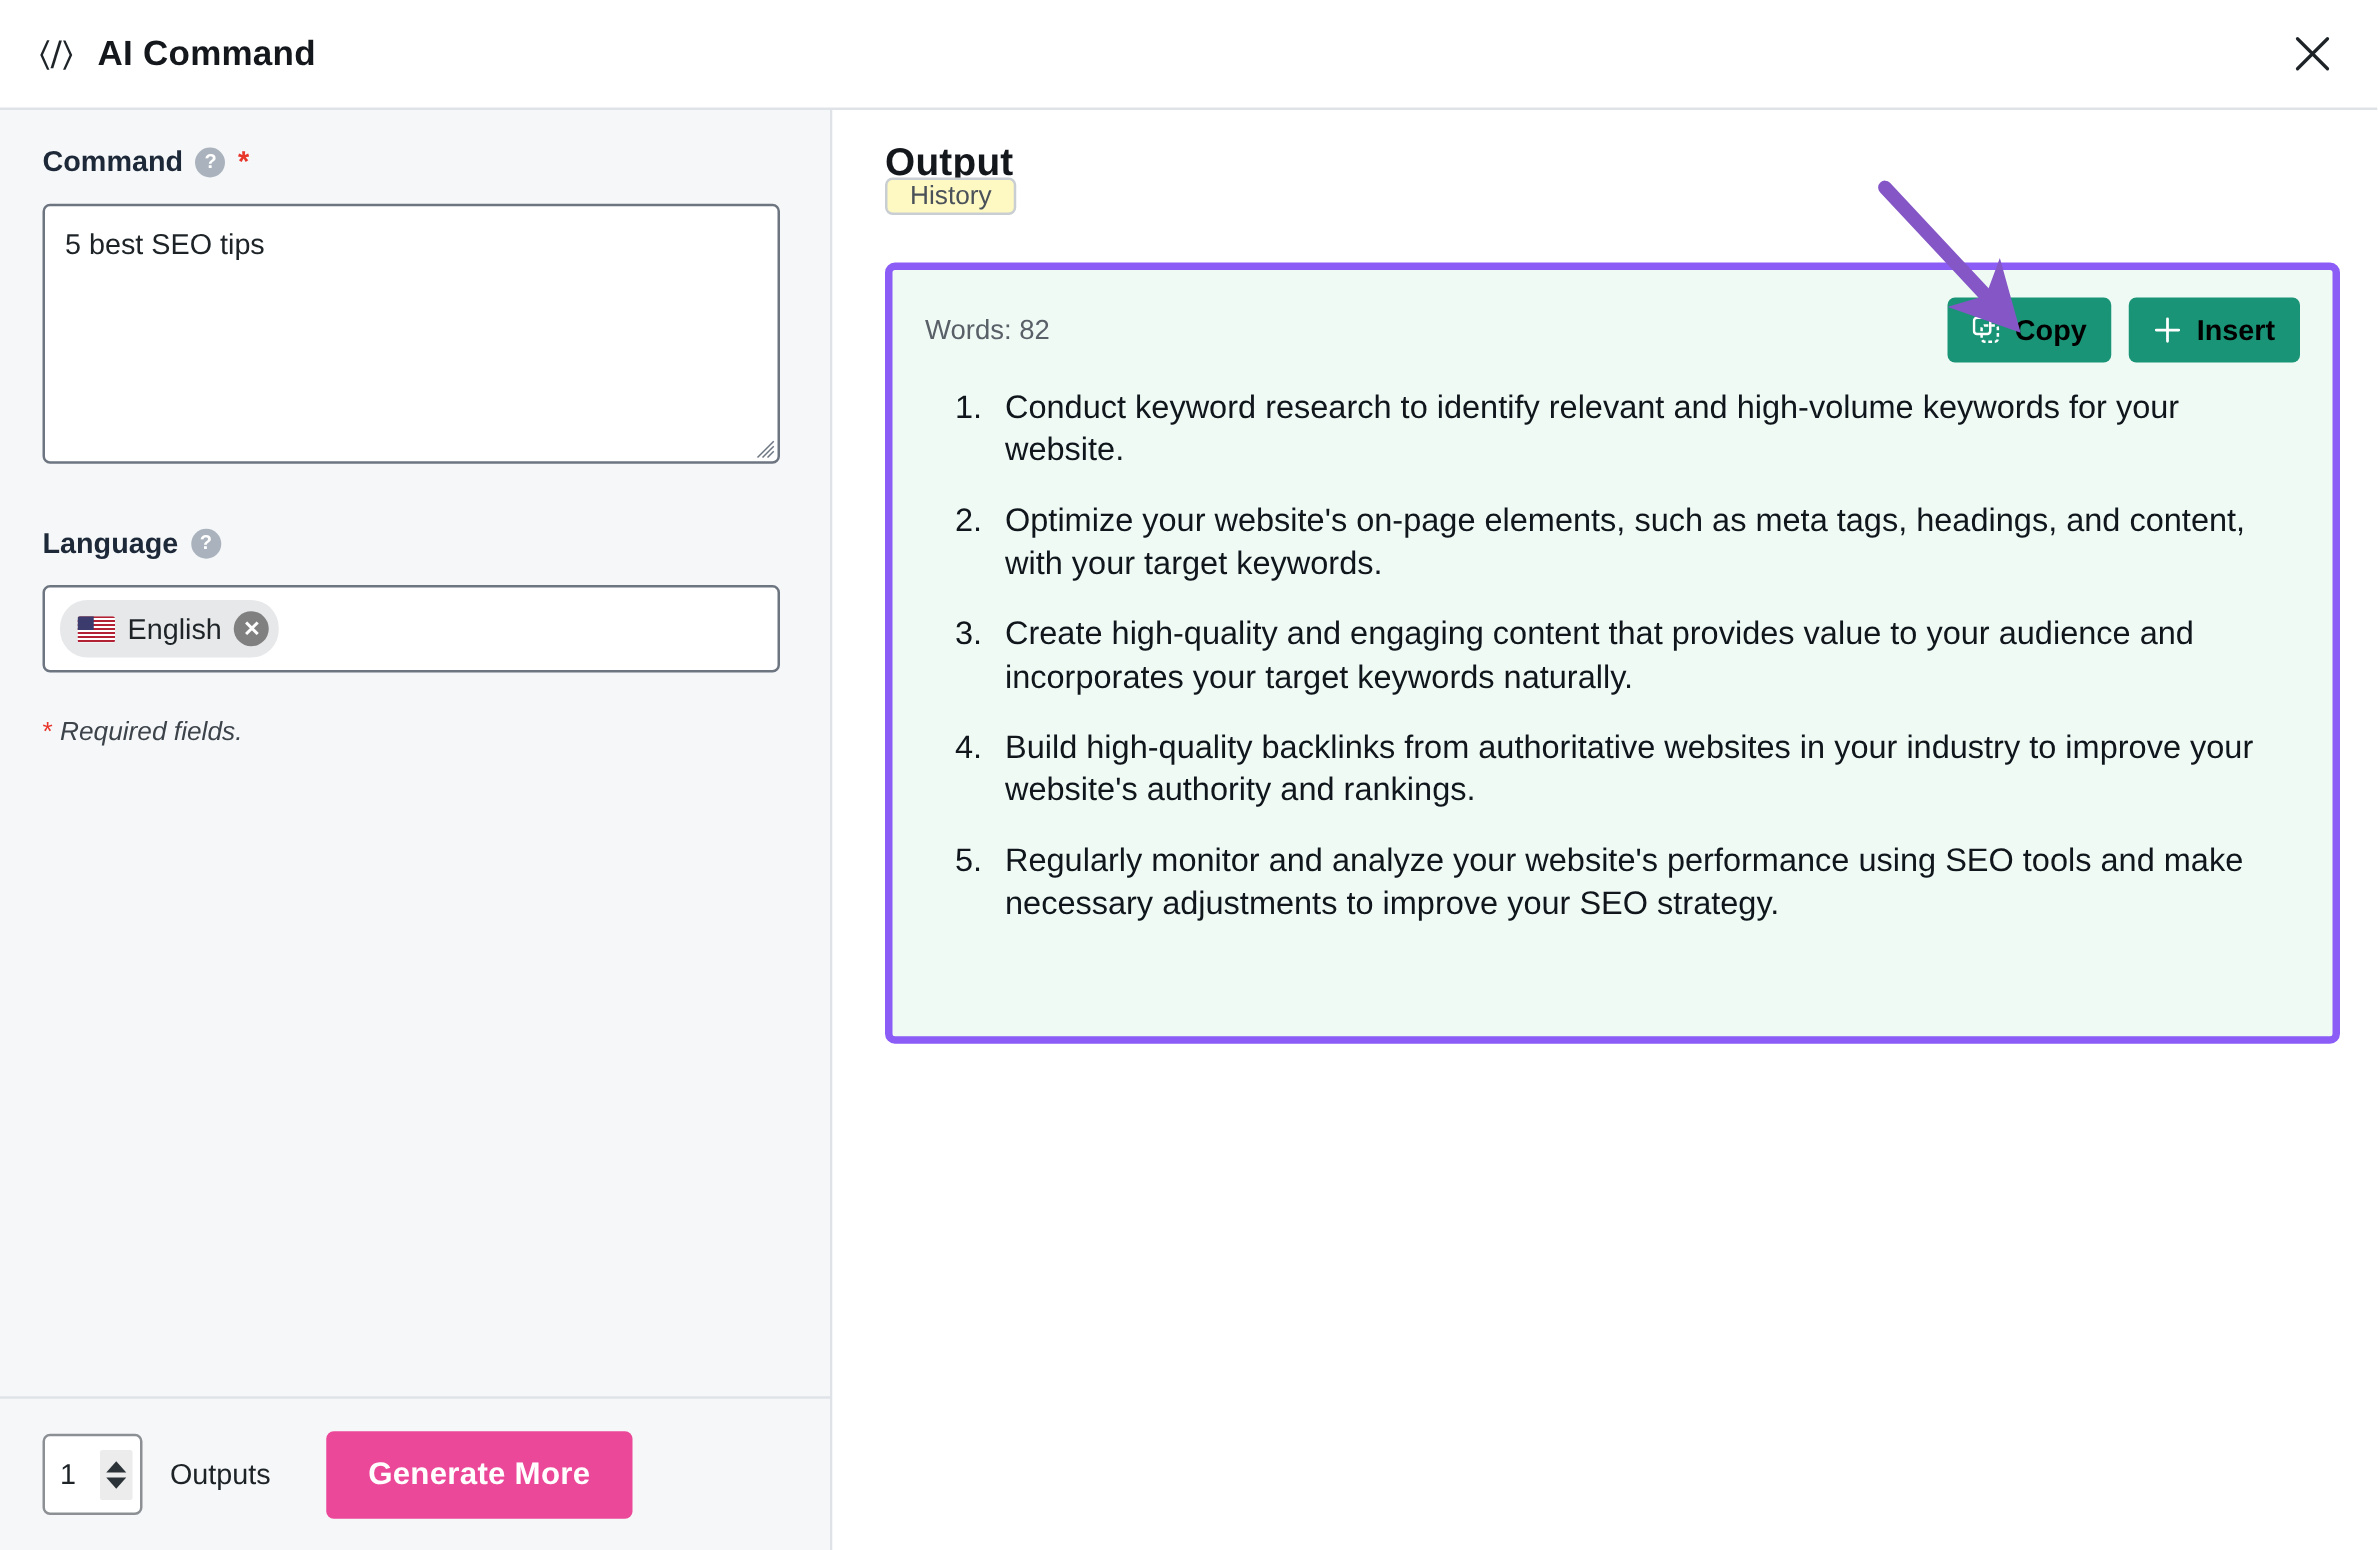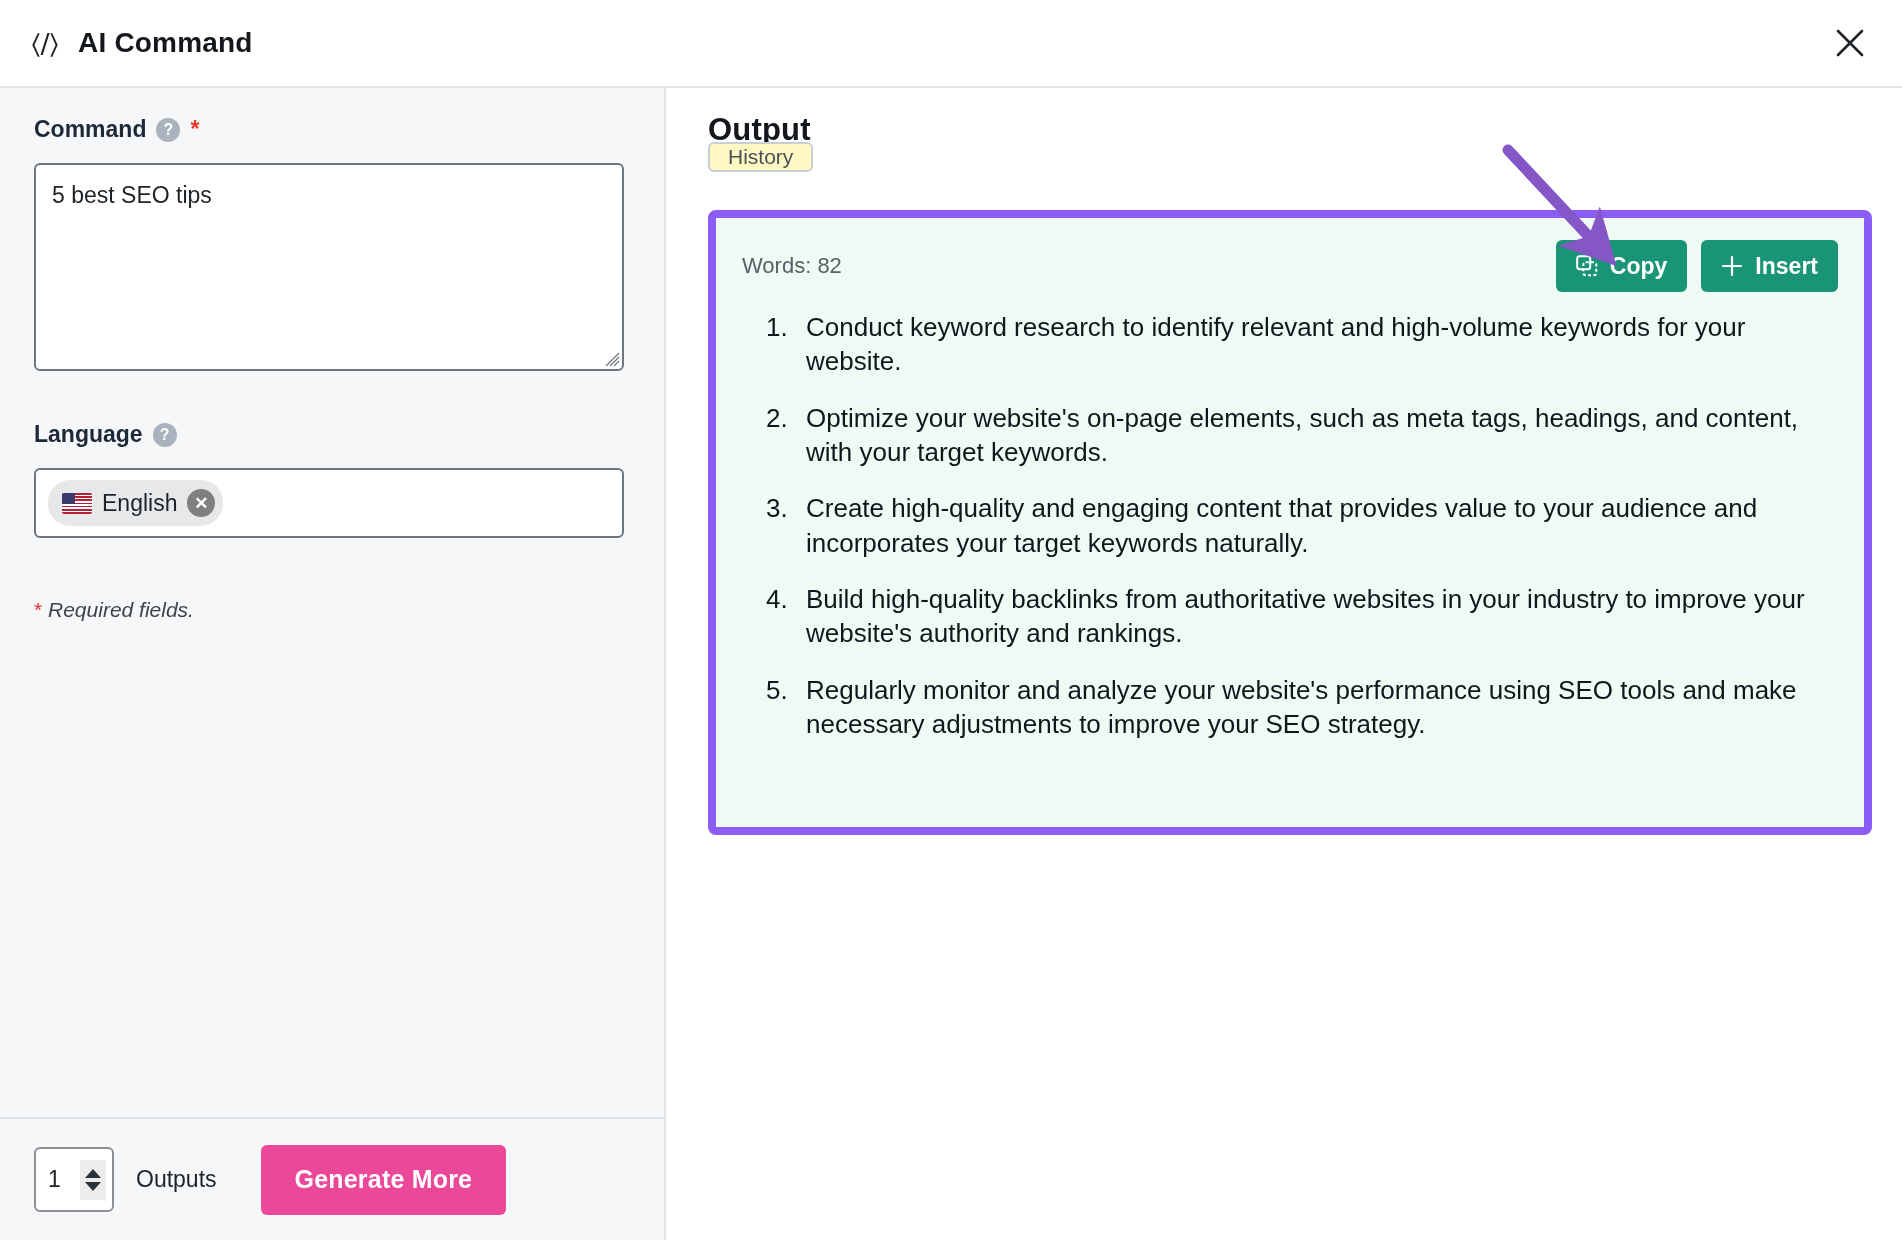--- a/index.html
+++ b/index.html
@@ -136,21 +136,21 @@
   .chip-label { font-size: 23px; color: #1d2327; }
   .chip-close {
     width: 28px; height: 28px; border-radius: 50%;
     background: #808080; color: #ffffff;
     display: inline-flex; align-items: center; justify-content: center;
     font-size: 17px; font-weight: bold; line-height: 1; cursor: pointer;
     font-family: "Liberation Sans", sans-serif;
   }
 
   .required-note {
-    margin-top: 60px;
+    margin-top: 36px;
     font-size: 21px; font-style: italic; color: #3c434a;
   }
   .required-note .star { color: #e8362b; font-style: normal; }
 
   
   .left-footer {
     height: 123px; min-height: 123px;
     border-top: 2px solid #dfe3e7;
     display: flex; align-items: center;
     padding: 0 34px;
@@ -228,36 +228,36 @@
     cursor: pointer;
     margin-top: -6px;
   }
 
   .output-card {
     margin-top: 38px;
     margin-right: 0;
     width: 1164px;
     min-height: 625px;
     background: #effaf5;
-    border: 8px solid #8b5cf6;
+    border: 6px solid #8b5cf6;
     border-radius: 8px;
     padding: 22px 26px 30px 26px;
     position: relative;
   }
   .card-topbar {
     display: flex; align-items: center; justify-content: space-between;
     height: 52px;
   }
   .words-count { font-size: 22px; color: #5a6068; }
   .card-actions { display: flex; gap: 14px; }
   .action-btn {
     background: #1a9476;
     border: none; border-radius: 6px;
     height: 52px; padding: 0 20px;
-    color: #ffffff; font-size: 23px; font-weight: bold;
+    color: #000000; font-size: 23px; font-weight: bold;
     font-family: "Liberation Sans", sans-serif;
     display: inline-flex; align-items: center; gap: 12px;
     cursor: pointer;
   }
   .action-btn svg { display: block; }
 
   .output-list {
     margin: 18px 0 0 0;
     padding: 0 0 0 60px;
     list-style: none;

